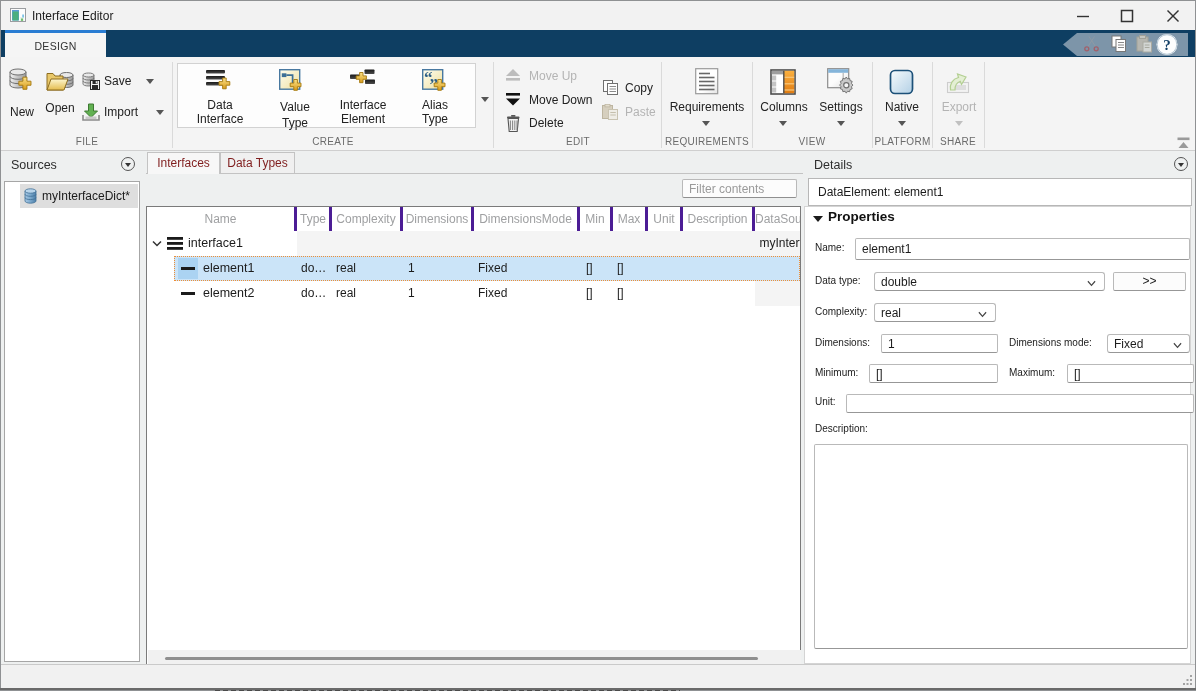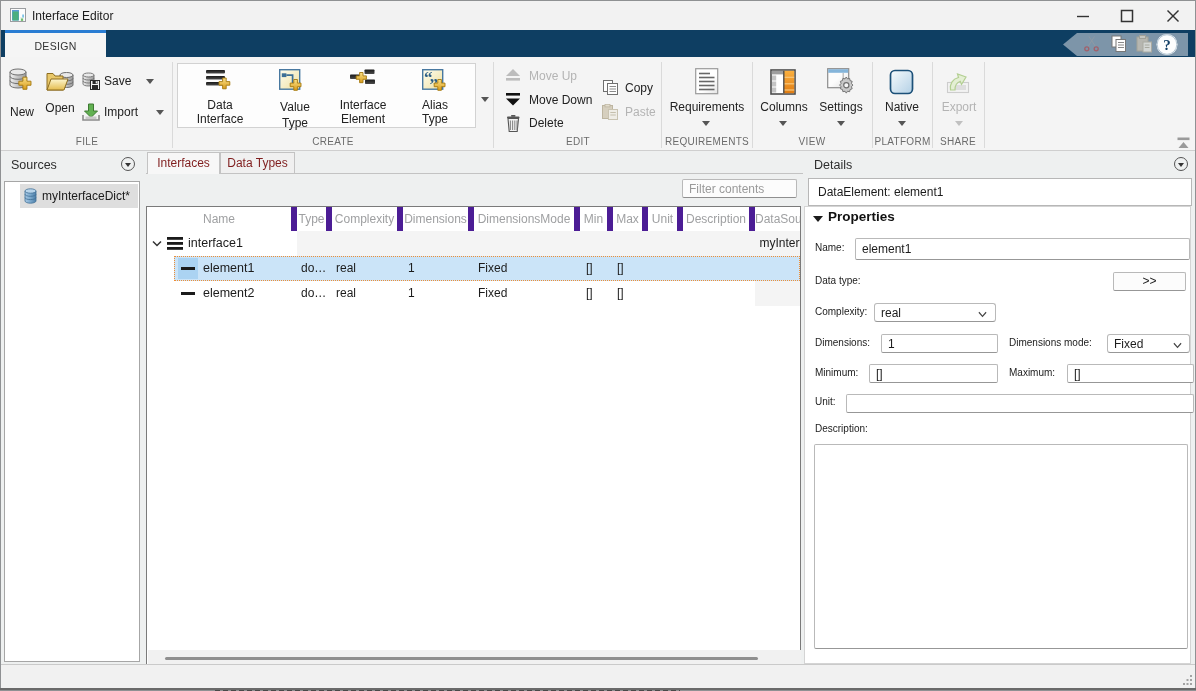--- a/index.html
+++ b/index.html
@@ -29,21 +29,21 @@
 .circbtn { position:absolute; width:14px; height:14px; border:1px solid #555; border-radius:50%; background:transparent; }
 .circbtn:after { content:""; position:absolute; left:3px; top:5px; width:0; height:0; border-left:3.5px solid transparent; border-right:3.5px solid transparent; border-top:4px solid #333; }
 
 .doctab { position:absolute; top:152px; height:22px; background:#f0f0f0; border:1px solid #c3c3c3; border-bottom:none; text-align:center; font-size:12px; color:#7f1d1d; line-height:21px; }
 #tabline { position:absolute; top:173px; height:1px; background:#c3c3c3; }
 
 #filterbox { position:absolute; left:682px; top:179px; width:115px; height:19px; background:#fcfcfc; border:1px solid #b9b9b9; border-bottom-color:#8f8f8f; border-radius:2px; }
 #filterbox span { position:absolute; left:6px; top:2px; color:#9a9a9a; }
 
 #tablebox { position:absolute; left:146px; top:206px; width:655px; height:460px; background:#fff; border:1px solid #7a7a7a; }
-.hcol { position:absolute; top:0px; height:24px; color:#9fa0a2; text-align:center; line-height:24px; border-right:6px solid #4c1d95; overflow:hidden; }
+.hcol { position:absolute; top:0px; height:24px; color:#9fa0a2; text-align:center; line-height:24px; border-right:3px solid #4c1d95; overflow:hidden; }
 .row { position:absolute; left:0; width:653px; height:25px; }
 .cell { position:absolute; top:0; height:25px; line-height:25px; white-space:nowrap; overflow:hidden;text-align:right; }
 #selrow { position:absolute; left:27px; top:49px; width:626px; height:25px; background:#cbe4f8; border:1px dotted #ef8e35; }
 #hscrolltrack { position:absolute; left:1px; bottom:1px; width:653px; height:14px; background:#f1f1f1; }
 #hscrollthumb { position:absolute; left:17px; top:7px; width:593px; height:3px; background:#8f8f8f; border-radius:2px; }
 
 #detheader { position:absolute; left:804px; top:152px; width:391px; height:26px; }
 #debox { position:absolute; left:808px; top:178px; width:384px; height:28px; background:#fff; border:1px solid #b7b7b7; }
 #propbox { position:absolute; left:804px; top:206px; width:387px; height:458px; background:#fff; border:1px solid #d4d4d4; }
 .flabel { position:absolute; font-size:10px; color:#222; white-space:nowrap; }
@@ -430,20 +430,26 @@
 <div id="propbox">
   <svg class="abs" style="left:8px;top:8px" width="10" height="8" viewBox="0 0 10 8">
       <polygon points="0,1 10,1 5,7" fill="#1b1b1b"></polygon>
     </svg>
   <span class="abs" style="left:23px;top:2px;font-size:13.5px;font-weight:bold;color:#111">Properties</span>
   <div class="flabel" style="left:10px;top:35px">Name:</div>
   <div class="field" style="left:50px;top:31px;width:335px;height:22px">
       <span>element1</span>
     </div>
   <div class="flabel" style="left:10px;top:68px">Data type:</div>
+  <div class="field combo" style="left:69px;top:65px;width:231px;height:19px">
+      <span style="top:2px">double</span>
+    <svg class="chev" style="right:8px;top:6px" width="10" height="7" viewBox="0 0 10 7">
+        <path d="M1 1 L5 5.5 L9 1" fill="none" stroke="#444" stroke-width="1.3"></path>
+      </svg>
+  </div>
   <div class="field" style="left:308px;top:65px;width:73px;height:19px;background:#fcfcfc;text-align:center;line-height:16px"><span style="position:static">&gt;&gt;</span></div>
   <div class="flabel" style="left:10px;top:99px">Complexity:</div>
   <div class="field combo" style="left:69px;top:96px;width:122px;height:19px">
       <span style="top:2px">real</span>
     <svg class="chev" style="right:8px;top:6px" width="10" height="7" viewBox="0 0 10 7">
         <path d="M1 1 L5 5.5 L9 1" fill="none" stroke="#444" stroke-width="1.3"></path>
       </svg>
   </div>
   <div class="flabel" style="left:10px;top:129.5px">Dimensions:</div>
   <div class="field" style="left:76px;top:127px;width:117px;height:19px">

